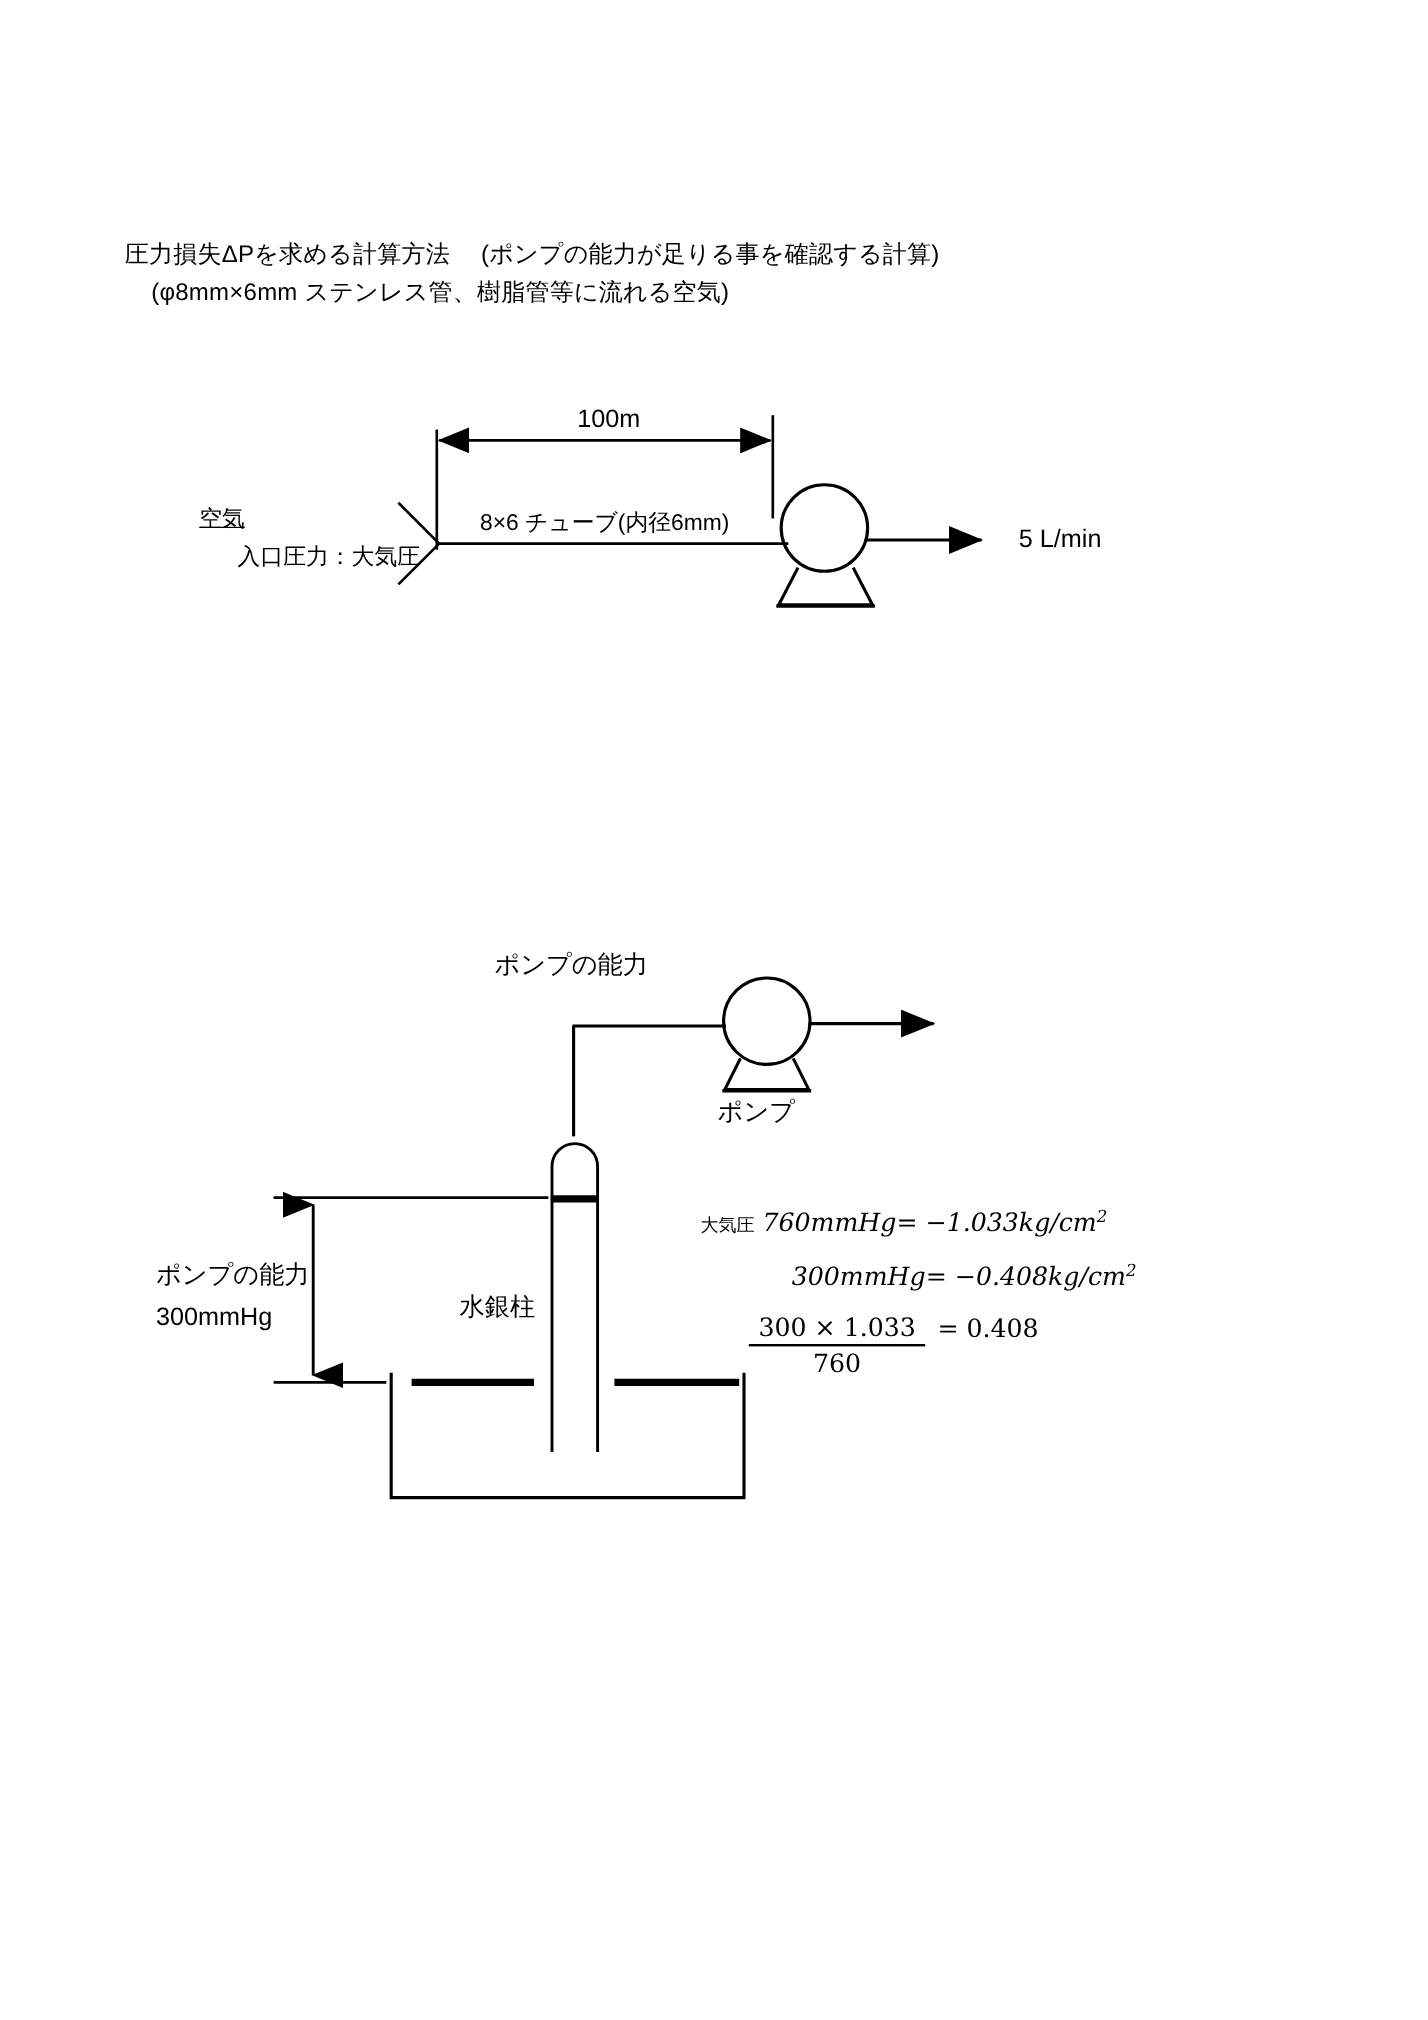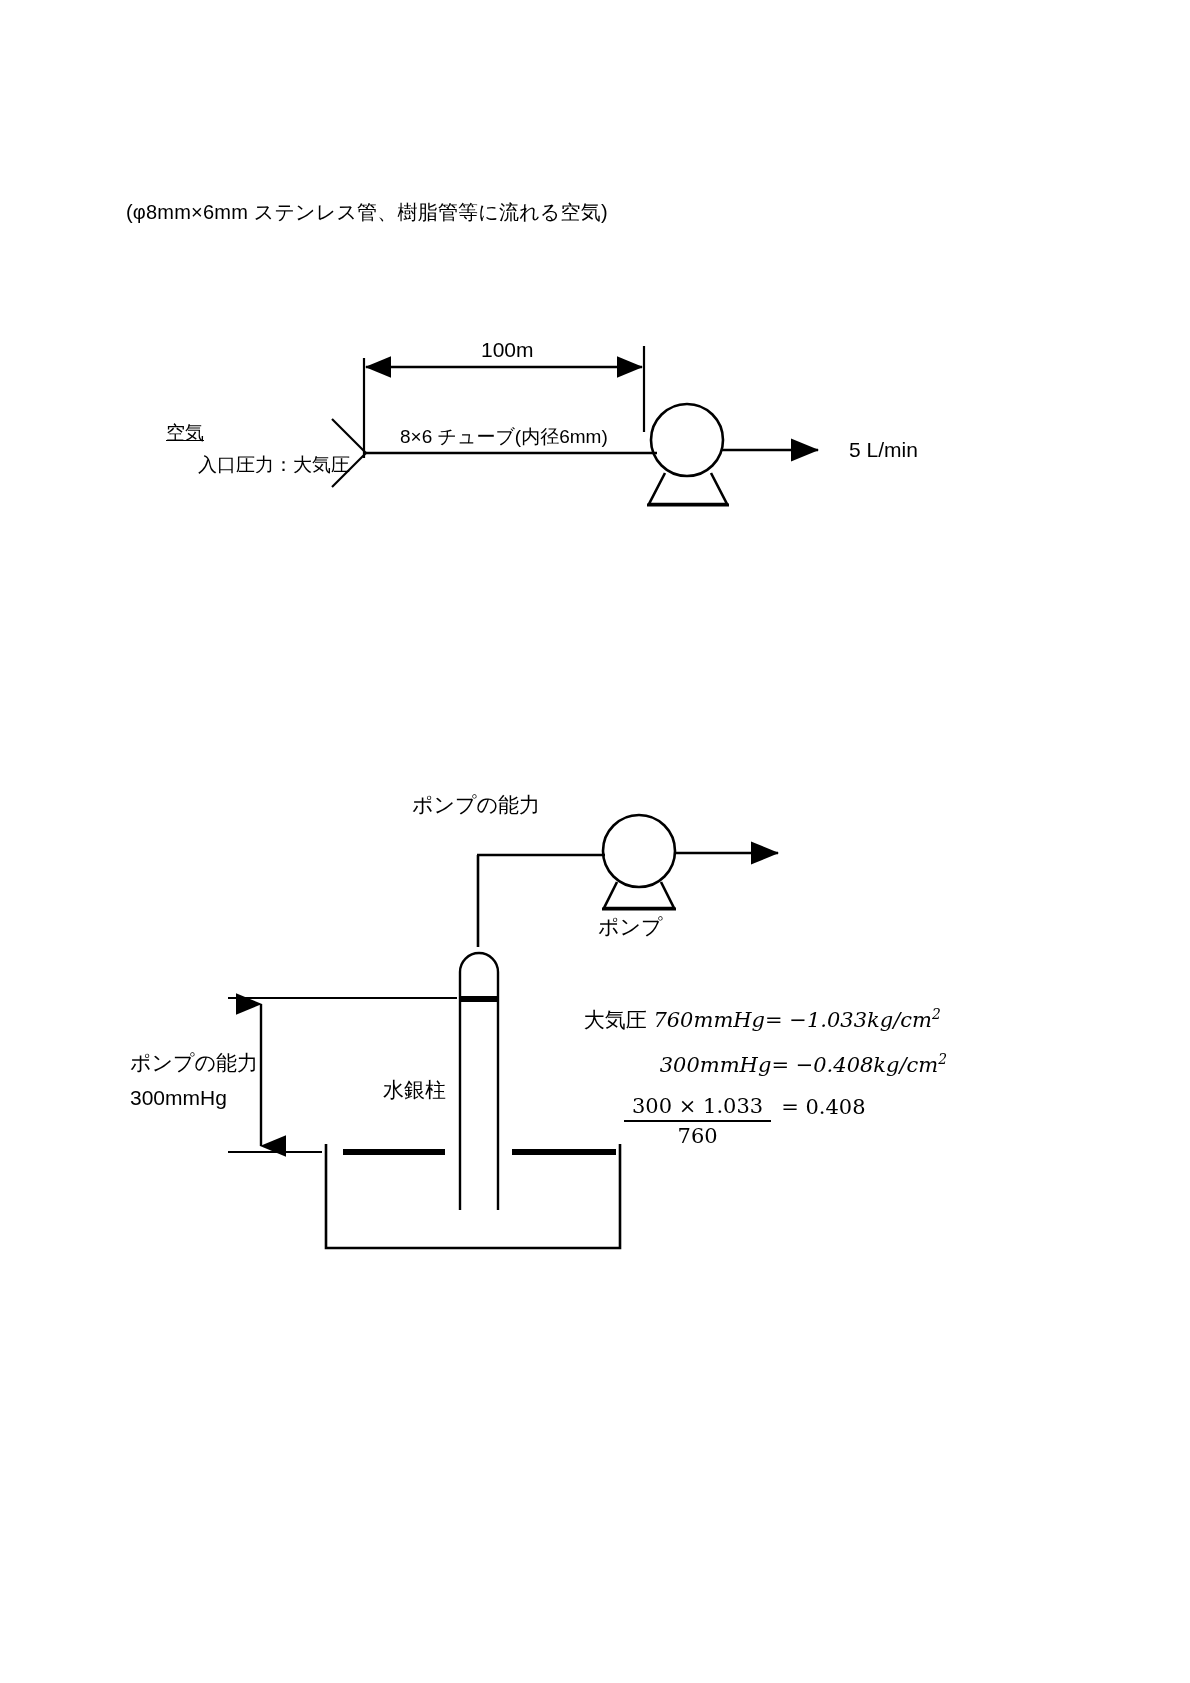--- a/index.html
+++ b/index.html
@@ -117,20 +117,21 @@
     padding: 2px 8px 0 8px;
     white-space: pre;
   }
 </style>
 </head>
 <body>
 
 <div class="page">
 
   <div class="title-block">
+    <div class="title-line1">圧力損失ΔPを求める計算方法　 (ポンプの能力が足りる事を確認する計算)</div>
     <div class="title-line2">(φ8mm×6mm ステンレス管、樹脂管等に流れる空気)</div>
   </div>
 
   <svg class="svg-layer" viewBox="0 0 1190 1683" width="1190" height="1683" xmlns="http://www.w3.org/2000/svg">
     <defs>
       <marker id="arrowEnd" markerWidth="11" markerHeight="9" refX="10.5" refY="4.5" orient="auto">
         <path d="M0,0 L11,4.5 L0,9 z" fill="#000"></path>
       </marker>
       <marker id="arrowStart" markerWidth="11" markerHeight="9" refX="0.5" refY="4.5" orient="auto">
         <path d="M11,0 L0,4.5 L11,9 z" fill="#000"></path>
@@ -204,21 +205,21 @@
   <div class="lbl" style="left:412px; top:790px; font-size:21px;">ポンプの能力</div>
 
   <div class="lbl" style="left:598px; top:912px; font-size:21px;">ポンプ</div>
 
   <div class="lbl" style="left:383px; top:1059px; font-size:21px;margin-top:16px;">水銀柱</div>
 
   <div class="lbl" style="left:130px; top:1048px; font-size:21px;">ポンプの能力</div>
   <div class="lbl" style="left:130px; top:1083px; font-size:21px;">300mmHg</div>
 
   <div class="math-row" style="left:557px; top:982px;">
-    <span class="jp" style="font-size:21px;">大気圧</span><span> </span><span class="math">760mmHg</span><span class="math-up">= −</span><span class="math">1.033kg/cm</span><sup class="exp">2</sup>
+    <span class="jp" style="font-size:15px;">大気圧</span><span> </span><span class="math">760mmHg</span><span class="math-up">= −</span><span class="math">1.033kg/cm</span><sup class="exp">2</sup>
   </div>
 
   <div class="math-row" style="left:633px; top:1027px;">
     <span class="math">300mmHg</span><span class="math-up">= −</span><span class="math">0.408kg/cm</span><sup class="exp">2</sup>
   </div>
 
   <div class="frac-wrap" style="left:624px; top:1066px;">
     <span class="frac">
       <span class="num">300 × 1.033</span>
       <span class="bar"></span>

